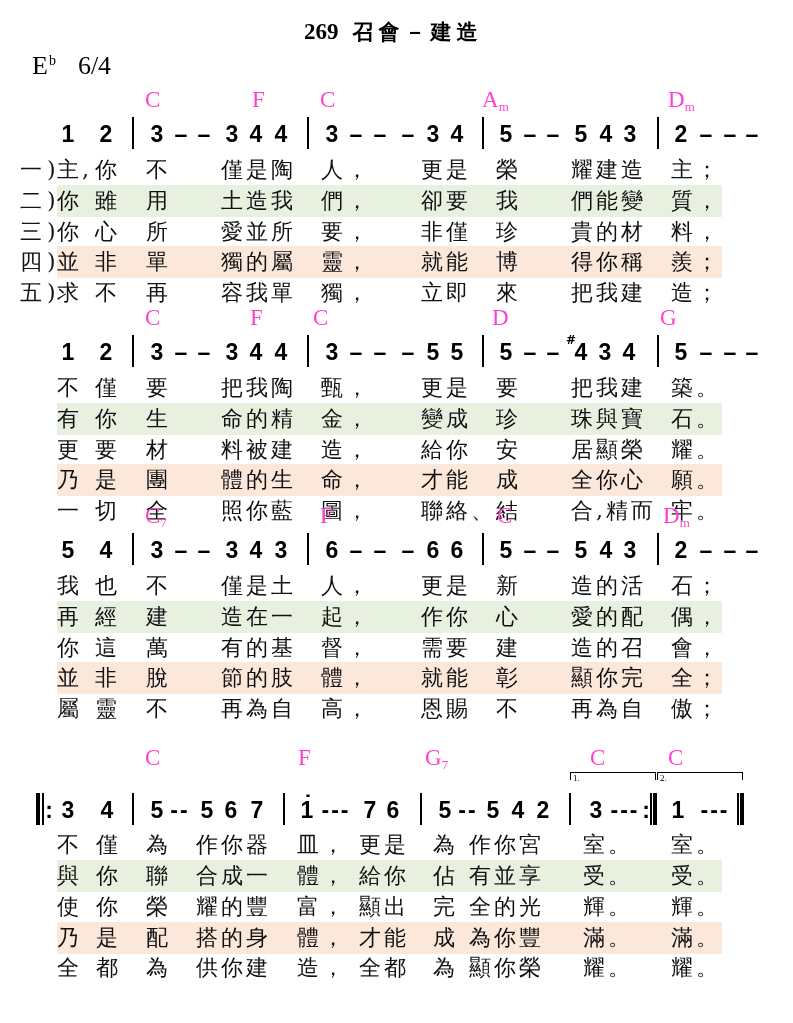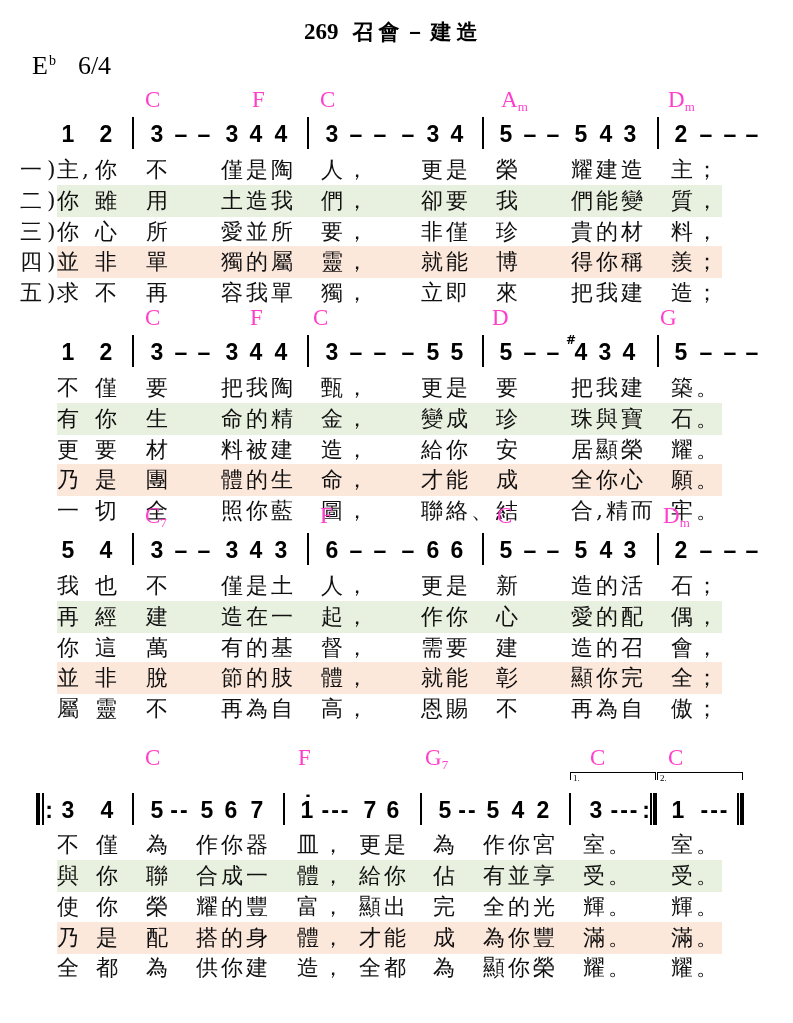--- a/index.html
+++ b/index.html
@@ -24,39 +24,39 @@
 .volta{position:absolute;top:26px;height:8px;border-top:1.5px solid #000;border-left:1.5px solid #000;border-right:1.5px solid #000;}
 .volta .vl{position:absolute;left:2px;top:0;font-family:"Liberation Serif",serif;font-size:9px;line-height:10px;}
 .row{position:absolute;left:57px;width:665px;height:32px;}
 .row.v2{background:#e8f0df;}
 .row.v4{background:#fce7db;}
 .r0{top:66px}.r1{top:97px}.r2{top:128px}.r3{top:158px}.r4{top:189px}
 .sys4 .notes{top:47px}
 .sys4 .r0{top:83px}.sys4 .r1{top:114px}.sys4 .r2{top:145px}.sys4 .r3{top:176px}.sys4 .r4{top:206px}
 .seg{position:absolute;top:0;height:32px;line-height:32px;font-family:"DejaVu Serif",serif;font-size:22px;letter-spacing:3px;white-space:nowrap;color:#111;}
 .s0{left:0}.s1{left:38px}.s2{left:89px}.s3{left:164px}.s4{left:264px}.s5{left:364px}.s6{left:439px}.s7{left:514px}.s8{left:614px}
-.sys4 .s1{left:39px}.sys4 .s3{left:139px}.sys4 .s4{left:240px}.sys4 .s5{left:302px}.sys4 .s6{left:376px}.sys4 .s7{left:426px}.sys4 .s8{left:526px}.sys4 .s9{left:614px}
+.sys4 .s1{left:39px}.sys4 .s3{left:139px}.sys4 .s4{left:240px}.sys4 .s5{left:302px}.sys4 .s6{left:376px}.sys4 .s7{left:412px}.sys4 .s8{left:526px}.sys4 .s9{left:614px}
 .vlabel{position:absolute;left:20px;height:32px;line-height:32px;font-family:"DejaVu Serif",serif;font-size:22px;letter-spacing:5px;white-space:nowrap;color:#111;}
 </style>
 </head>
 <body>
 
 <div class="title">
   <span class="num">269</span><span class="txt">召會－建造</span>
 </div>
 
 <div class="keysig">
   <span>E</span><span class="kacc">b</span><span class="time">6/4</span>
 </div>
 
 <div class="sys" style="top:88px">
   <span class="chord" style="left:145px"><span>C</span></span>
   <span class="chord" style="left:252px"><span>F</span></span>
   <span class="chord" style="left:320px"><span>C</span></span>
-  <span class="chord" style="left:501px"><span>A</span><span class="sub">m</span></span>
+  <span class="chord" style="left:482px"><span>A</span><span class="sub">m</span></span>
   <span class="chord" style="left:668px"><span>D</span><span class="sub">m</span></span>
 
   <div class="notes">
     <span class="n" style="left:68px">1</span>
     <span class="n" style="left:106px">2</span>
     <span class="bar" style="left:132px"></span>
     <span class="n" style="left:157px">3</span>
     <span class="n" style="left:181px">–</span>
     <span class="n" style="left:204px">–</span>
     <span class="n" style="left:232px">3</span>

